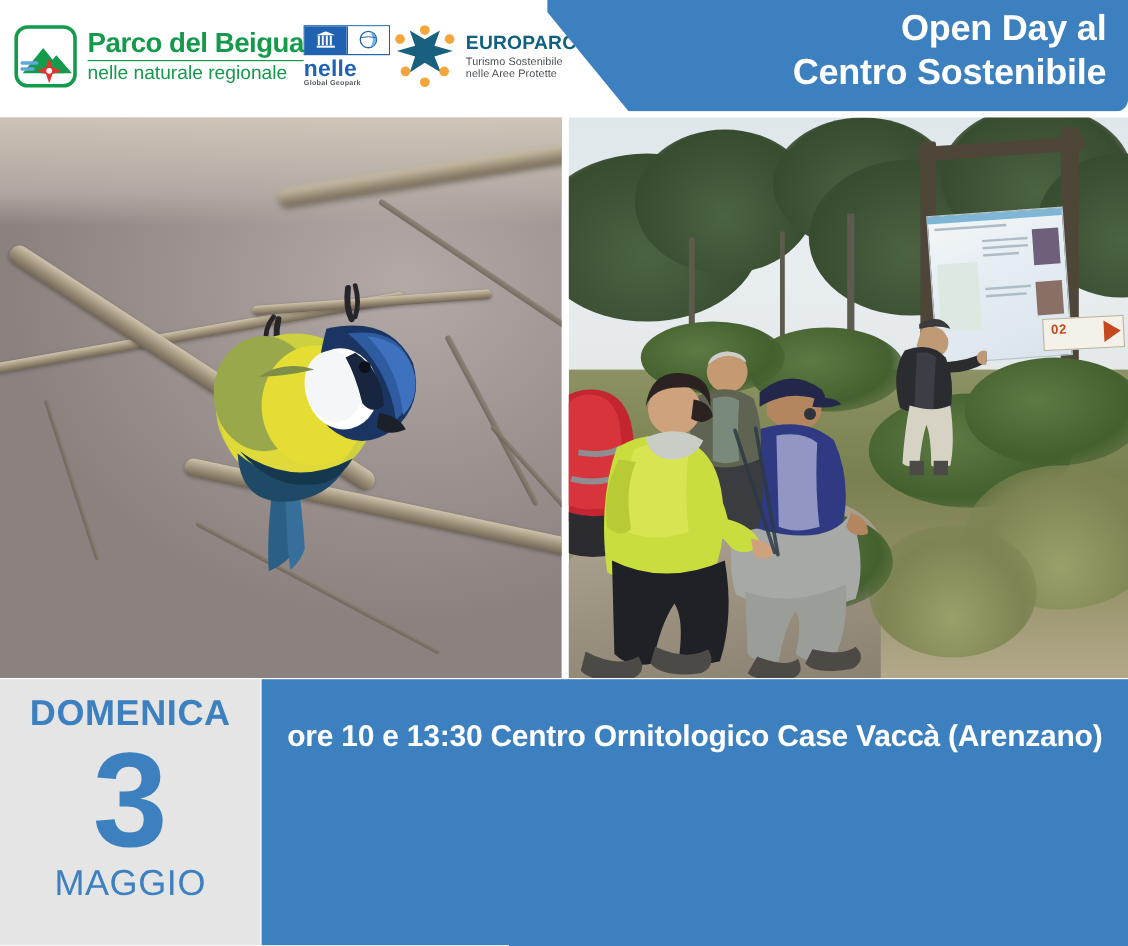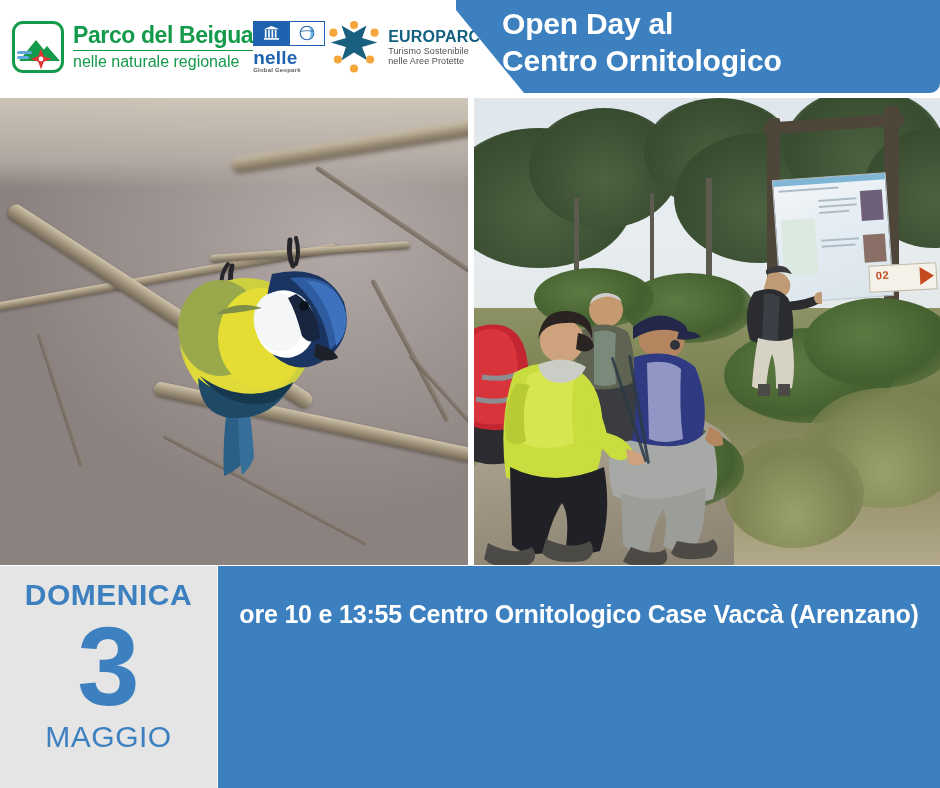--- a/index.html
+++ b/index.html
@@ -35,20 +35,21 @@
     width: 500px; height: 93px;
     background: #3d80c0;
     clip-path: polygon(16px 0, 100% 0, 100% 100%, 84px 100%, 16px 10px);
     border-radius: 0 0 10px 0;
   }
   .header-banner-text {
     position: absolute;
     right: 18px;
     top: 6px;
     width: 420px;
+    text-align: right;
     color: #ffffff;
     font-size: 30px;
     font-weight: bold;
     line-height: 1.22;
     letter-spacing: -0.2px;
   }
   .header-banner-text .l2 { display: block; }
 
   
   .logos {
@@ -407,21 +408,21 @@
           <div class="europarc-sub">Turismo Sostenibile</div>
           <div class="europarc-sub">nelle Aree Protette</div>
         </div>
       </div>
 
     </div>
 
     <div class="header-banner"></div>
     <div class="header-banner-text">
       <span class="l1">Open Day al</span>
-      <span class="l2">Centro Ornitologico</span>
+      <span class="l2">Centro Sostenibile</span>
     </div>
   </div>
 
   <div class="photo photo-left">
     <div class="bg-left"></div>
     <div class="bg-left-top"></div>
 
     <div class="twig" style="left:300px; top:120px; width:190px; height:5px; transform:rotate(34deg);"></div>
     <div class="twig" style="left:330px; top:250px; width:160px; height:5px; transform:rotate(62deg);"></div>
     <div class="twig" style="left:390px; top:300px; width:120px; height:4px; transform:rotate(48deg);"></div>
@@ -584,16 +585,16 @@
     <div class="twig" style="left:110px; top:310px; width:110px; height:3px; background:#2b3a45; transform:rotate(80deg);"></div>
   </div>
 
   <div class="date-block">
     <div class="date-weekday">DOMENICA</div>
     <div class="date-day">3</div>
     <div class="date-month">MAGGIO</div>
   </div>
 
   <div class="info-block">
-    <div class="info-when">ore 10 e 13:55 Centro Ornitologico Case Vaccà (Arenzano)</div>
+    <div class="info-when">ore 10 e 13:30 Centro Ornitologico Case Vaccà (Arenzano)</div>
   </div>
 
 </div>
 
 </body></html>

